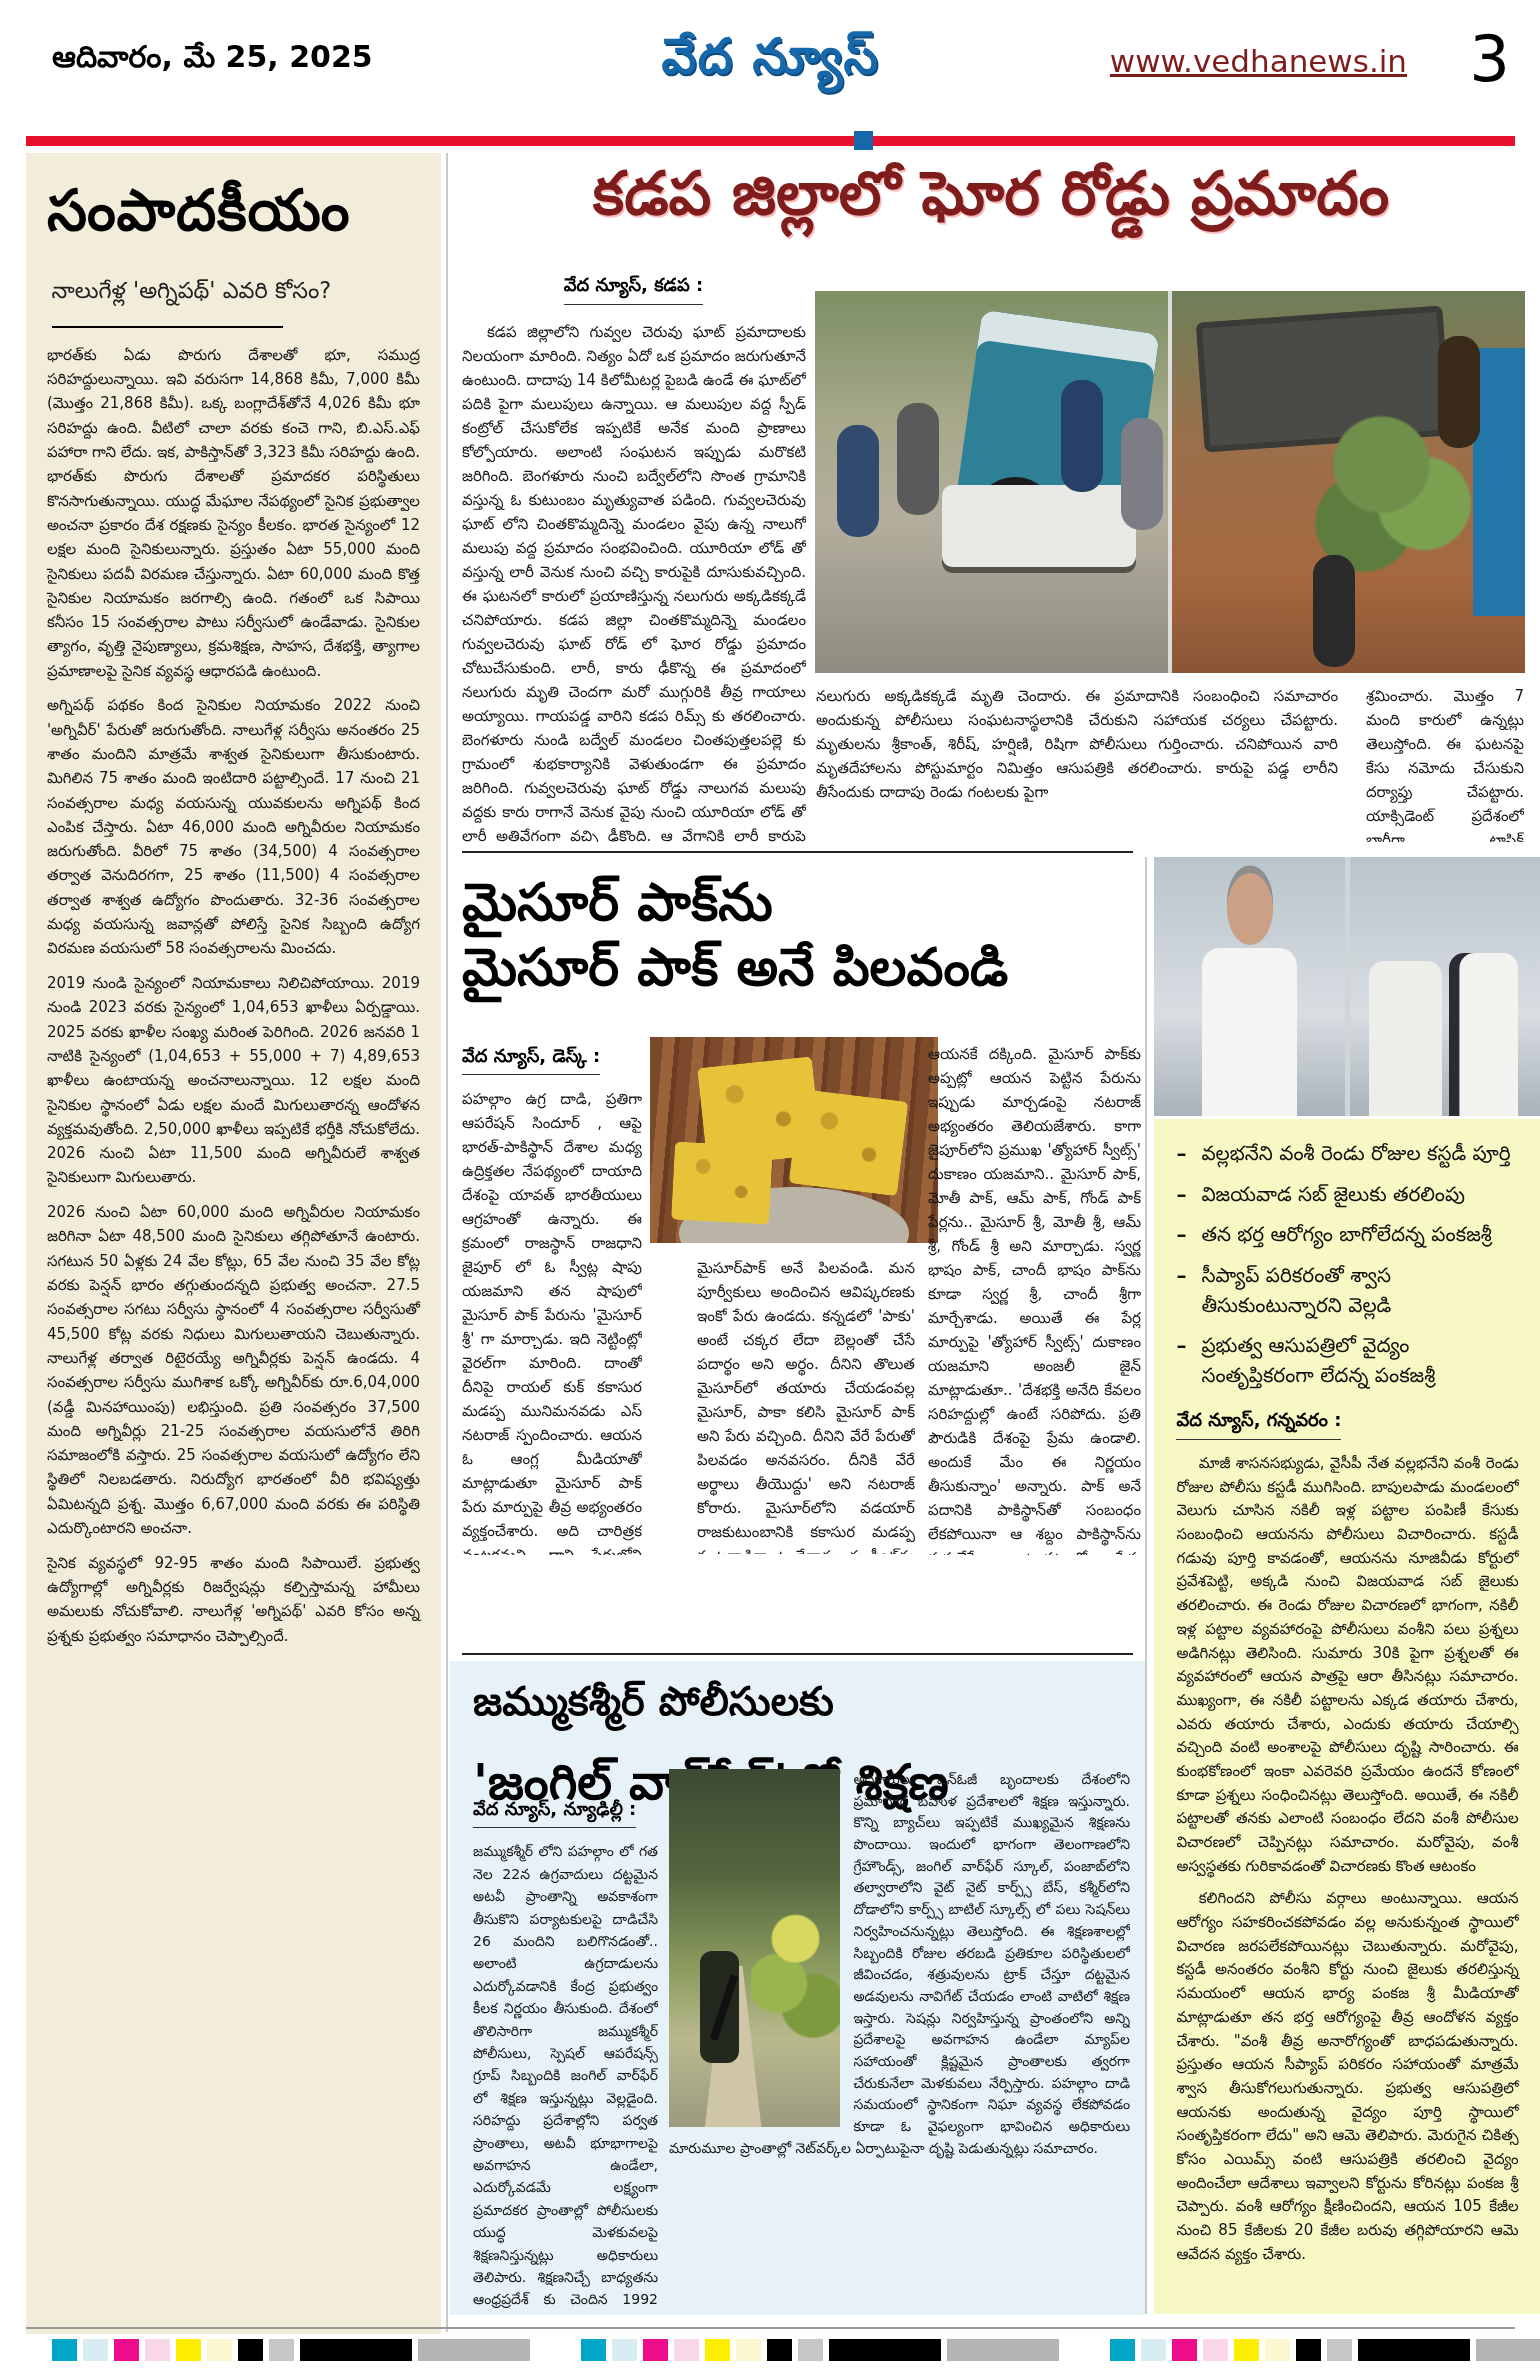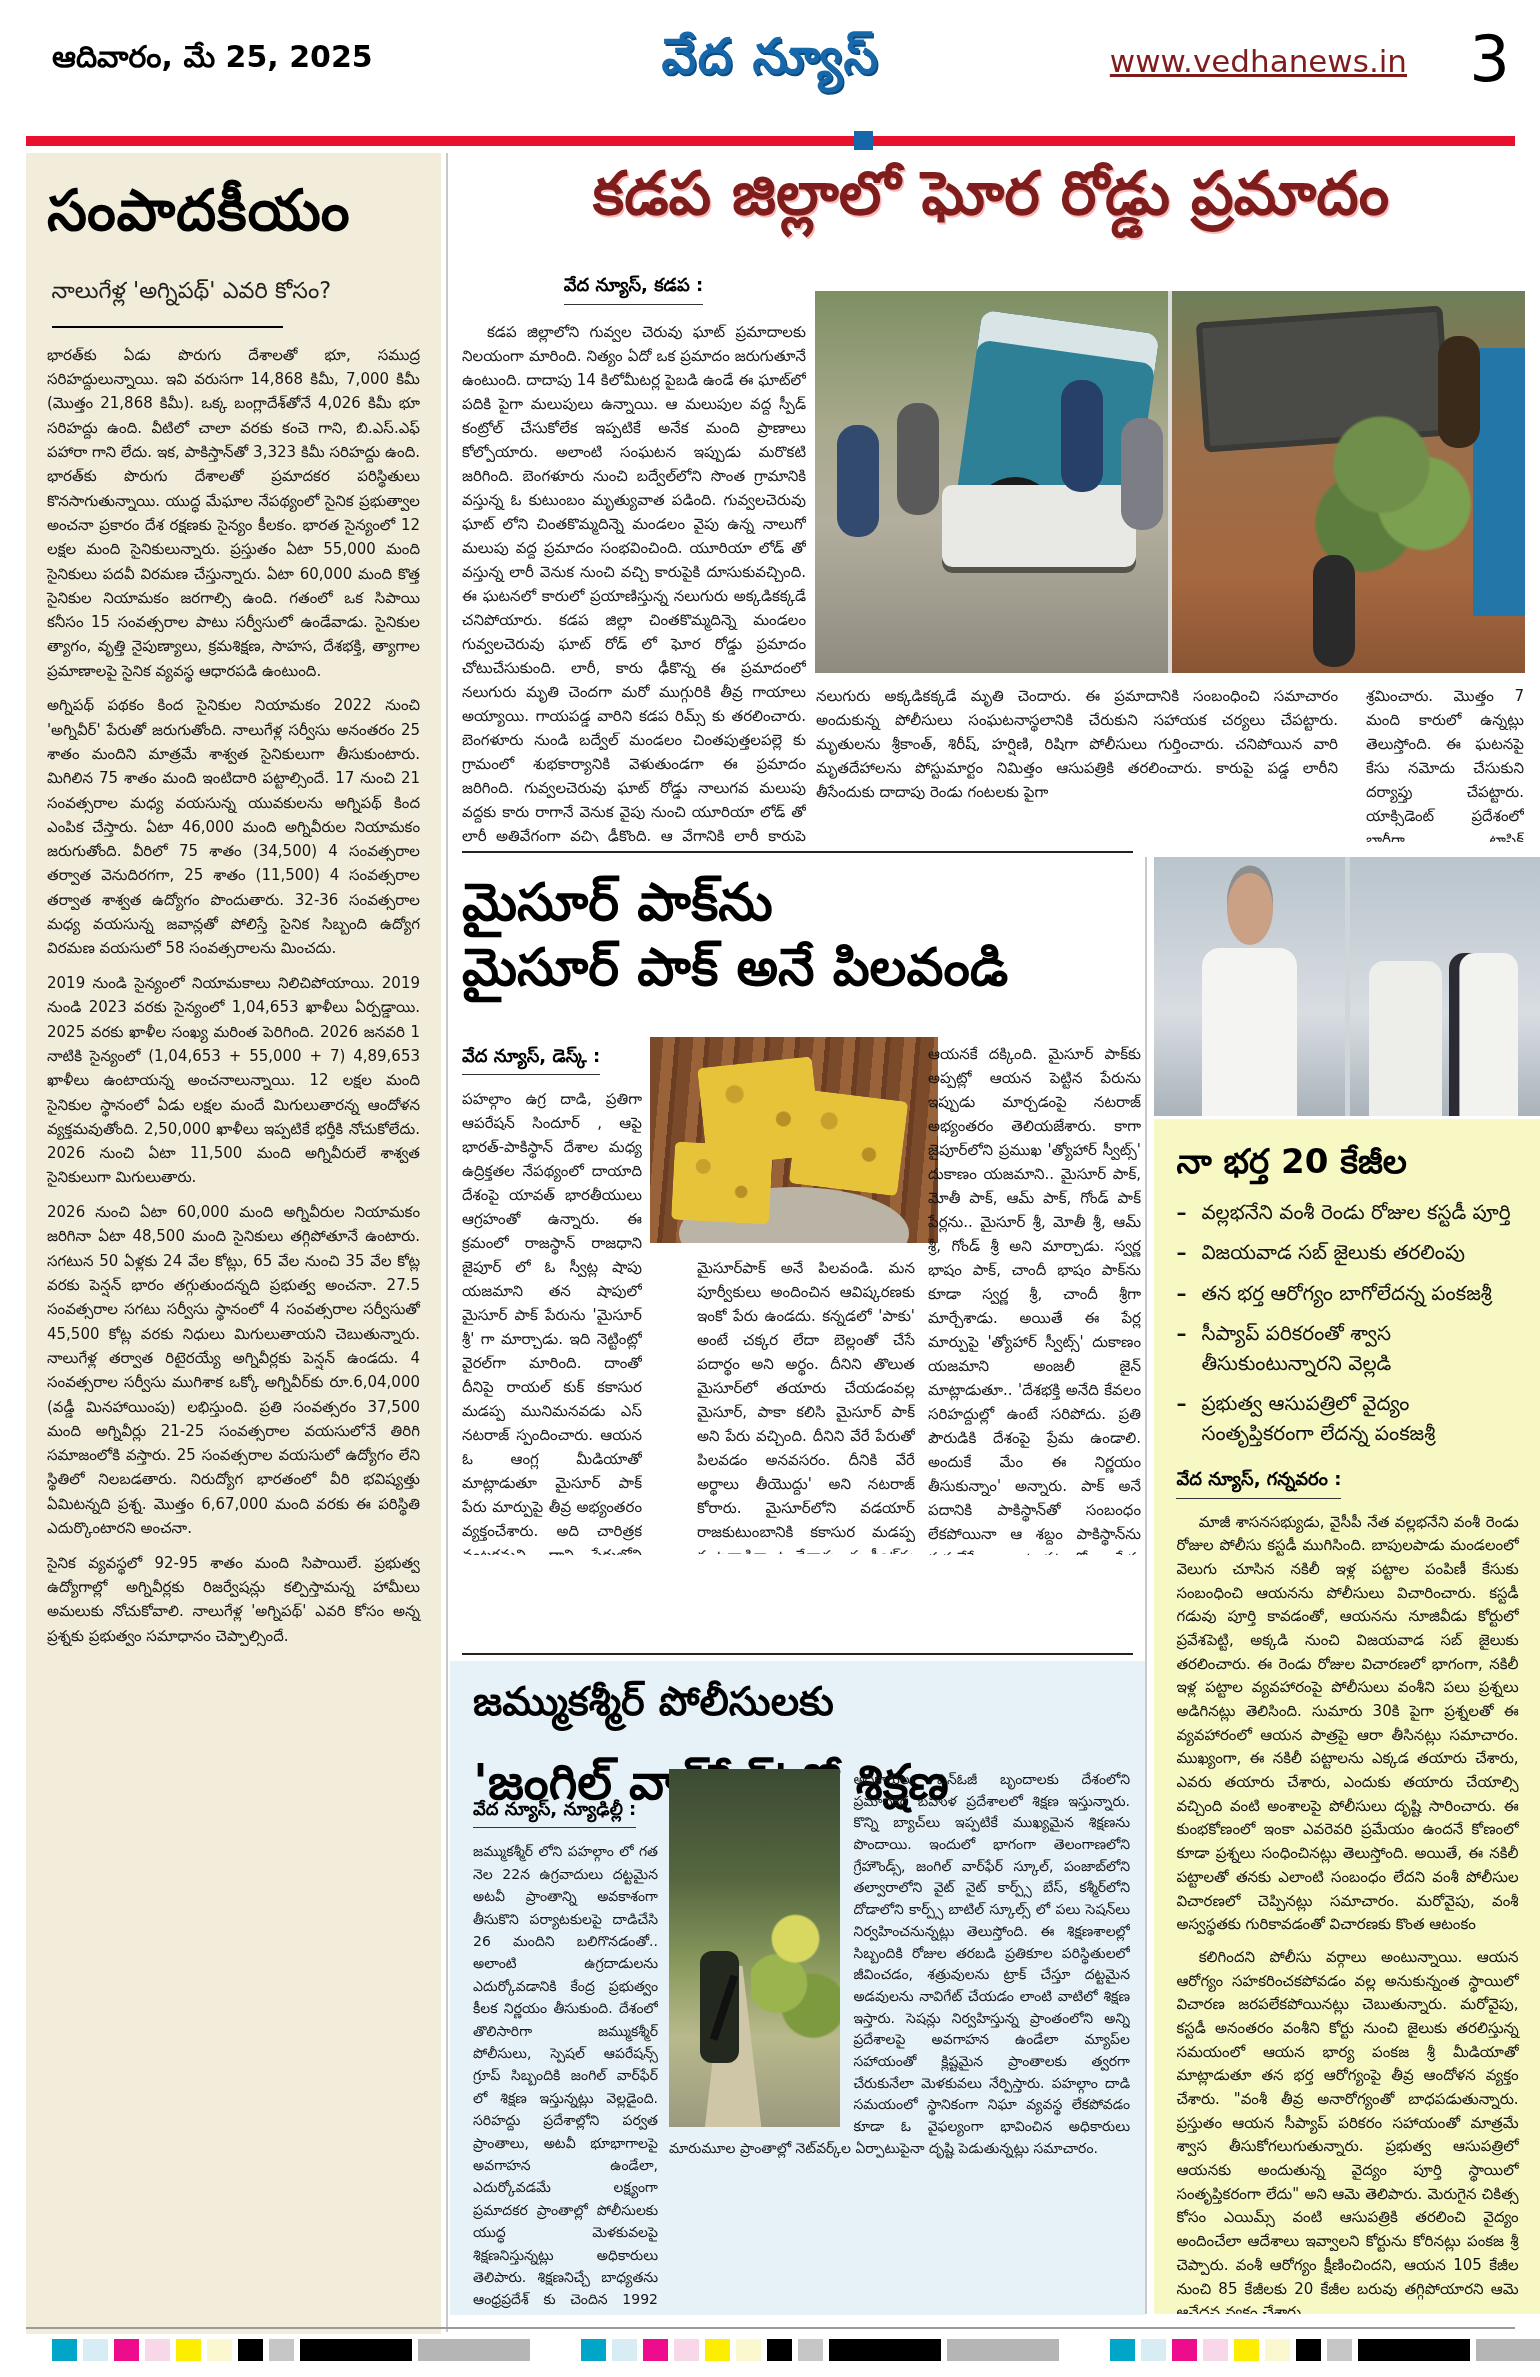--- a/index.html
+++ b/index.html
@@ -228,21 +228,20 @@
     <div class="vm-man"></div>
     <div class="vm-head"></div>
   </div>
   <div class="vm-panel">
     <div class="vm-man2"></div>
     <div class="vm-scarf"></div>
   </div>
 </div>
 
 <div class="vm-box">
-  <div class="vm-kicker">నా భర్త 20 కేజీల</div>
   <div class="vm-bullets">
       <div class="vm-bullet">
         <span class="vm-dash">–</span>
         <span>వల్లభనేని వంశీ రెండు రోజుల కస్టడీ పూర్తి</span>
       </div>
       <div class="vm-bullet">
         <span class="vm-dash">–</span>
         <span>విజయవాడ సబ్ జైలుకు తరలింపు</span>
       </div>
       <div class="vm-bullet">

